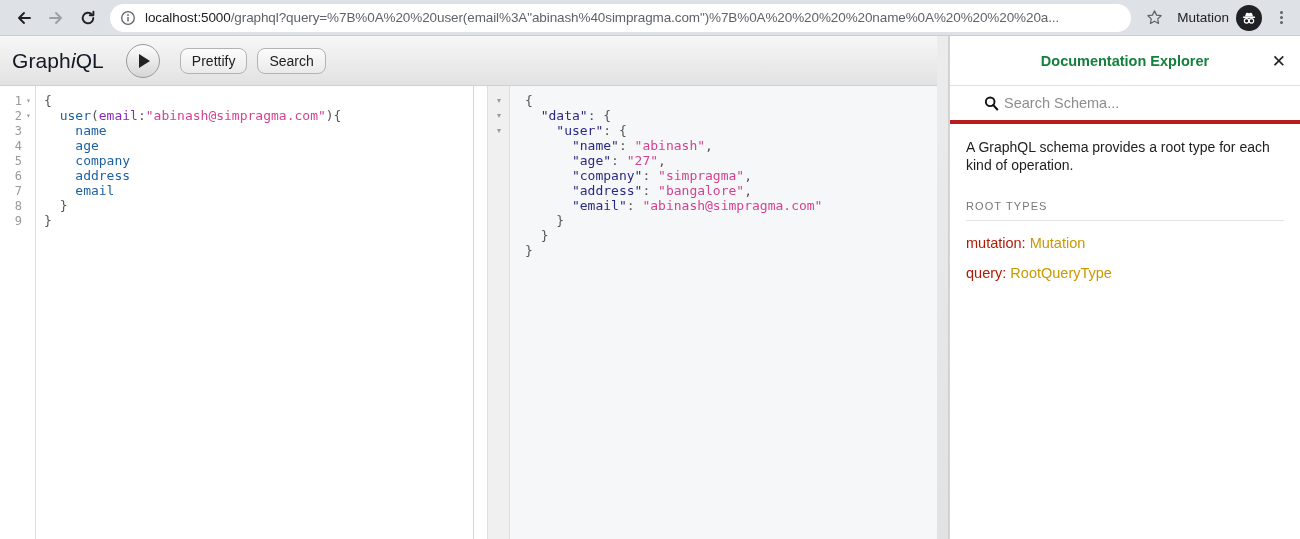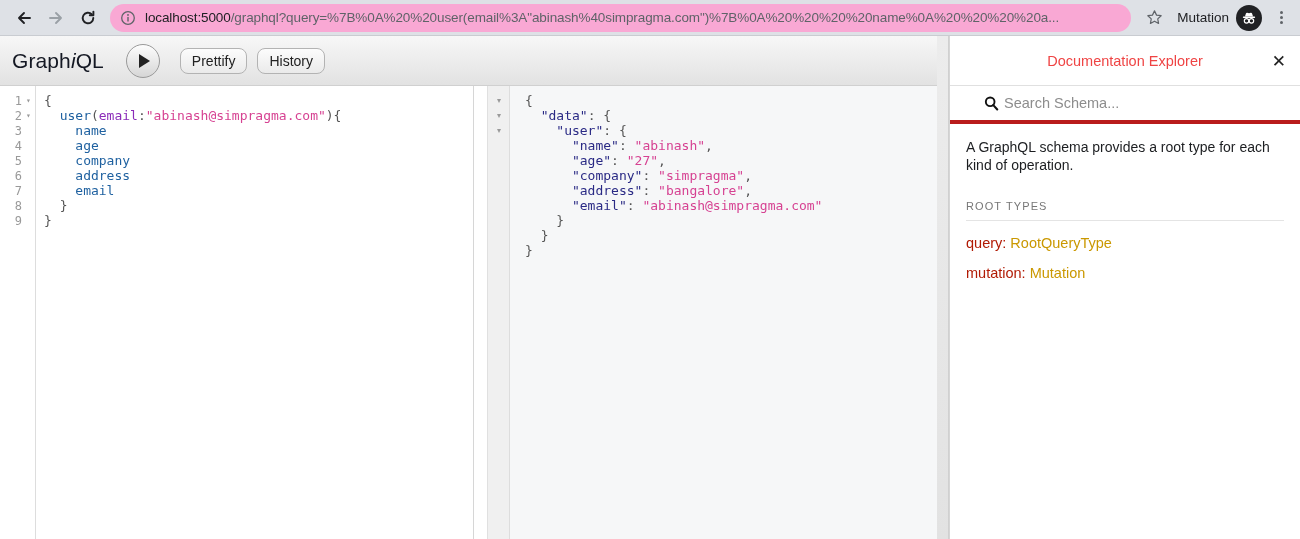--- a/index.html
+++ b/index.html
@@ -25,21 +25,21 @@
     width: 32px; height: 32px;
     display: flex; align-items: center; justify-content: center;
     border-radius: 50%;
   }
   .nav-btn svg { display: block; }
 
   .omnibox {
     flex: 1;
     height: 28px;
     margin: 0 8px 0 6px;
-    background: #f9a8d4;
+    background: #ffffff;
     border-radius: 14px;
     display: flex; align-items: center;
     padding: 0 12px 0 10px;
     overflow: hidden;
   }
   .info-icon { flex: 0 0 auto; margin-right: 9px; display:block; }
   .url-text {
     font-size: 13.5px;
     color: #5f6368;
     white-space: nowrap;
@@ -230,22 +230,22 @@
     border-left: 1px solid #d6d6d6;
   }
   .doc-header {
     height: 50px;
     display: flex; align-items: center; justify-content: center;
     position: relative;
     border-bottom: 1px solid #e0e0e0;
   }
   .doc-title {
     font-size: 14.5px;
-    font-weight: normal;
-    color: #ef4444;
+    font-weight: bold;
+    color: #15803d;
   }
   .doc-close {
     position: absolute; right: 14px; top: 50%;
     transform: translateY(-50%);
     font-size: 17px;
     color: #222;
     line-height: 1;
     cursor: pointer;
     font-family: "DejaVu Sans", sans-serif;
   }
@@ -354,21 +354,21 @@
 <div class="graphiql">
 
   <div class="topbar">
     <div class="logo"><span>Graph</span><i>i</i><span>QL</span></div>
 
     <div class="exec-button">
       <div class="play-tri"></div>
     </div>
 
     <button class="tb-button">Prettify</button>
-    <button class="tb-button">History</button>
+    <button class="tb-button">Search</button>
   </div>
 
   <div class="panes">
 
     <div class="query-pane">
       <div class="gutter-q"></div>
       <div class="lines-q" id="query-linenumbers">
           <div class="lnrow">
             <span>1</span>
             <span class="fold">▾</span>
@@ -445,18 +445,18 @@
         <path d="M10.9 10.7l4.2 4.6" stroke="#111" stroke-width="2.2" stroke-linecap="round"></path>
       </svg>
       <input class="search-input" type="text" placeholder="Search Schema..." style="">
     </div>
 
     <div class="doc-body">
       <p class="doc-desc">A GraphQL schema provides a root type for each kind of operation.</p>
       <div class="doc-section-title">ROOT TYPES</div>
       <div class="doc-rule"></div>
       <div id="root-types">
+          <div class="root-row"><span class="root-key">mutation: </span><span class="root-type">Mutation</span></div>
           <div class="root-row"><span class="root-key">query: </span><span class="root-type">RootQueryType</span></div>
-          <div class="root-row"><span class="root-key">mutation: </span><span class="root-type">Mutation</span></div>
         </div>
     </div>
   </div>
 </div>
 
 </body></html>

